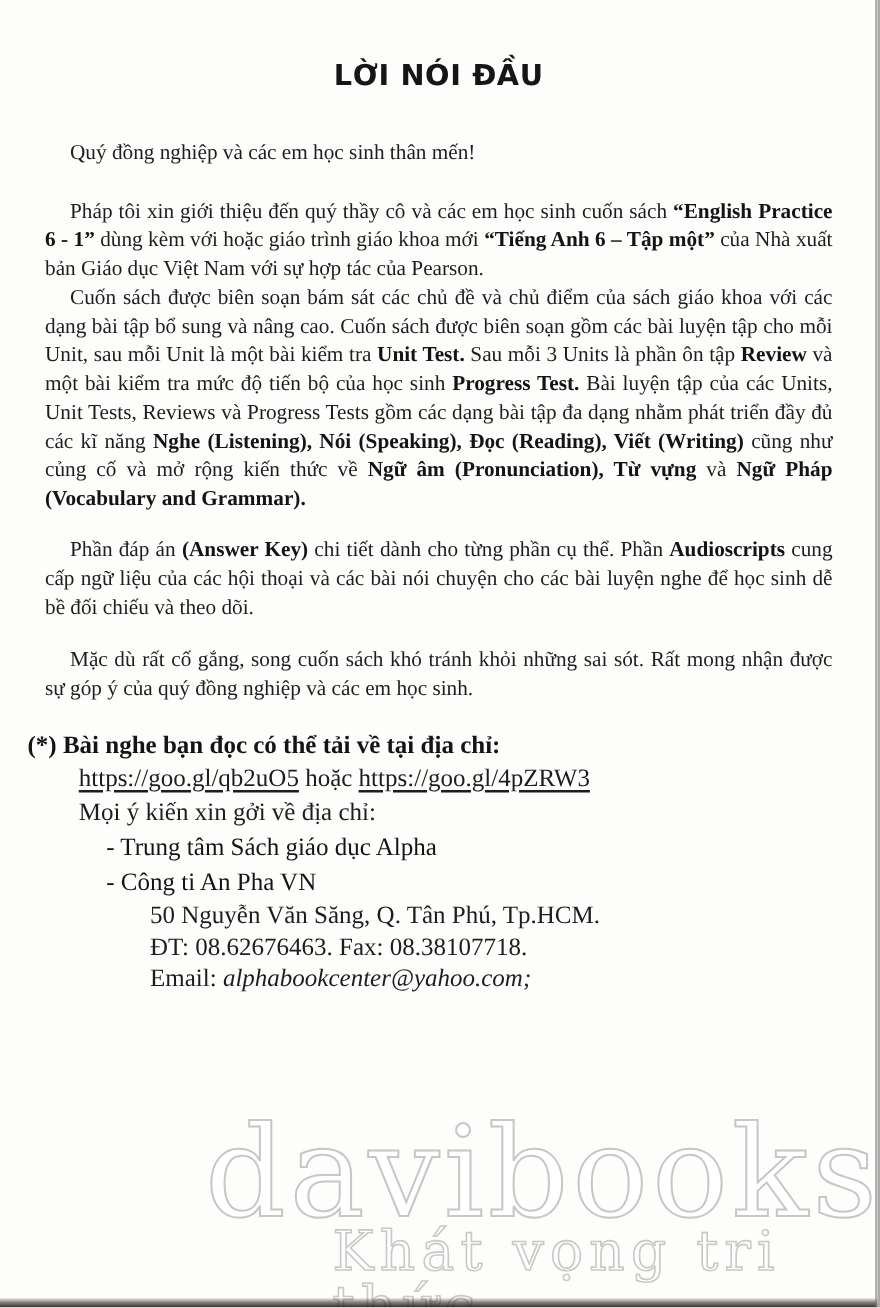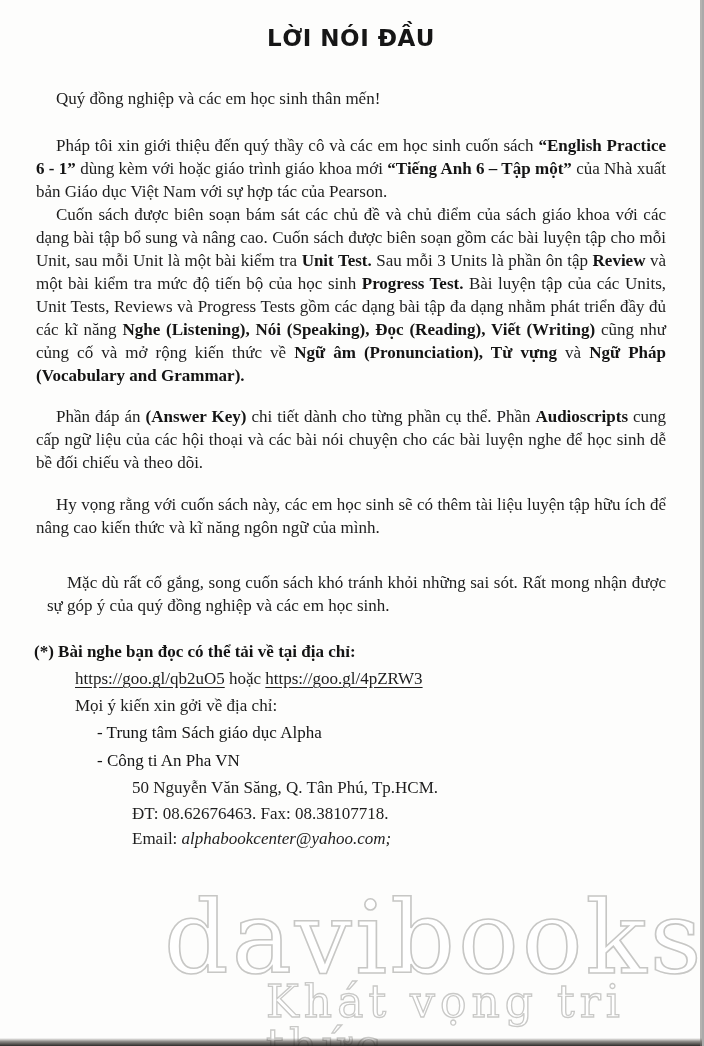--- a/index.html
+++ b/index.html
@@ -14,21 +14,21 @@
     margin: 0 auto;
     background: #fdfdfc;
     overflow: hidden;
     font-family: "Liberation Serif", serif;
     color: #1d1d1d;
     border-right: 2px solid #aaa;
     box-sizing: border-box;
   }
   .page-title {
     margin: 0;
-    padding-top: 25px;
+    padding-top: 48px;
     text-align: center;
     font-family: "DejaVu Sans", sans-serif;
     font-size: 23px;
     font-weight: bold;
     letter-spacing: 0.5px;
     color: #161616;
   }
   .body-text {
     padding: 0 36px;
     font-size: 17px;
@@ -43,22 +43,22 @@
   .body-text p.para:nth-child(2) { margin-top: 24px; }
   .body-text p.para:nth-child(3) { margin-top: 0; }
   .body-text p.para:nth-child(4) { margin-top: 18px; }
   .body-text p.para:nth-child(5) { margin-top: 19px; }
   .body-text p.para:nth-child(6) { margin-top: 32px; margin-left: 11px; }
   .b { font-weight: bold; color: #141414; }
   .i { font-style: italic; text-align: right; }
   .u { text-decoration: underline; text-underline-offset: 3px; }
 
   .footnote {
-    padding: 0 48px;
-    font-size: 17px;
+    padding: 0 36px;
+    font-size: 20px;
     line-height: 27px;
     margin-top: 21px;
   }
   .footnote p { margin: 0; }
   .fn-heading { margin-left: -14px !important; font-weight: bold; color: #141414; }
   .fn-links   { margin-left: 27px !important; }
   .fn-intro   { margin-left: 27px !important; }
   .fn-bullet  { margin-left: 49px !important; font-weight: normal; color: #141414; line-height: 28px; }
   .fn-detail  { margin-left: 84px !important; line-height: 25.5px; }
 
@@ -122,21 +122,20 @@
 
 <div class="page">
 
   <h1 class="page-title">LỜI NÓI ĐẦU</h1>
 
   <div class="body-text" id="paragraphs">
       <p class="para"><span>Quý đồng nghiệp và các em học sinh thân mến!</span></p>
       <p class="para"><span>Pháp tôi xin giới thiệu đến quý thầy cô và các em học sinh cuốn sách </span><span class="b">“English Practice 6 - 1”</span><span> dùng kèm với hoặc giáo trình giáo khoa mới </span><span class="b">“Tiếng Anh 6 – Tập một”</span><span> của Nhà xuất bản Giáo dục Việt Nam với sự hợp tác của Pearson.</span></p>
       <p class="para"><span>Cuốn sách được biên soạn bám sát các chủ đề và chủ điểm của sách giáo khoa với các dạng bài tập bổ sung và nâng cao. Cuốn sách được biên soạn gồm các bài luyện tập cho mỗi Unit, sau mỗi Unit là một bài kiểm tra </span><span class="b">Unit Test.</span><span> Sau mỗi 3 Units là phần ôn tập </span><span class="b">Review</span><span> và một bài kiểm tra mức độ tiến bộ của học sinh </span><span class="b">Progress Test.</span><span> Bài luyện tập của các Units, Unit Tests, Reviews và Progress Tests gồm các dạng bài tập đa dạng nhằm phát triển đầy đủ các kĩ năng </span><span class="b">Nghe (Listening), Nói (Speaking), Đọc (Reading), Viết (Writing)</span><span> cũng như củng cố và mở rộng kiến thức về </span><span class="b">Ngữ âm (Pronunciation), Từ vựng</span><span> và </span><span class="b">Ngữ Pháp (Vocabulary and Grammar).</span></p>
       <p class="para"><span>Phần đáp án </span><span class="b">(Answer Key)</span><span> chi tiết dành cho từng phần cụ thể. Phần </span><span class="b">Audioscripts</span><span> cung cấp ngữ liệu của các hội thoại và các bài nói chuyện cho các bài luyện nghe để học sinh dễ bề đối chiếu và theo dõi.</span></p>
-      <p class="para"><span>Hy vọng rằng với cuốn sách này, các em học sinh sẽ có thêm tài liệu luyện tập hữu ích để nâng cao kiến thức và kĩ năng ngôn ngữ của mình.</span></p>
       <p class="para"><span>Mặc dù rất cố gắng, song cuốn sách khó tránh khỏi những sai sót. Rất mong nhận được sự góp ý của quý đồng nghiệp và các em học sinh.</span></p>
     </div>
 
   <div class="footnote">
     <p class="fn-heading">(*) Bài nghe bạn đọc có thể tải về tại địa chỉ:</p>
     <p class="fn-links"><span class="u">https://goo.gl/qb2uO5</span><span>  hoặc </span><span class="u">https://goo.gl/4pZRW3</span></p>
     <p class="fn-intro">Mọi ý kiến xin gởi về địa chỉ:</p>
     <p class="fn-bullet">- Trung tâm Sách giáo dục Alpha</p>
     <p class="fn-bullet">- Công ti An Pha VN</p>
     <p class="fn-detail">50 Nguyễn Văn Săng, Q. Tân Phú, Tp.HCM.</p>

